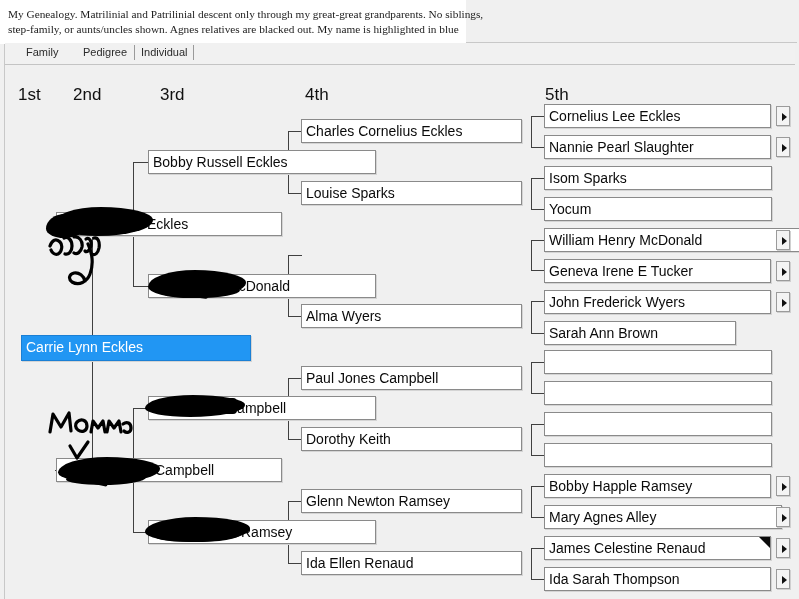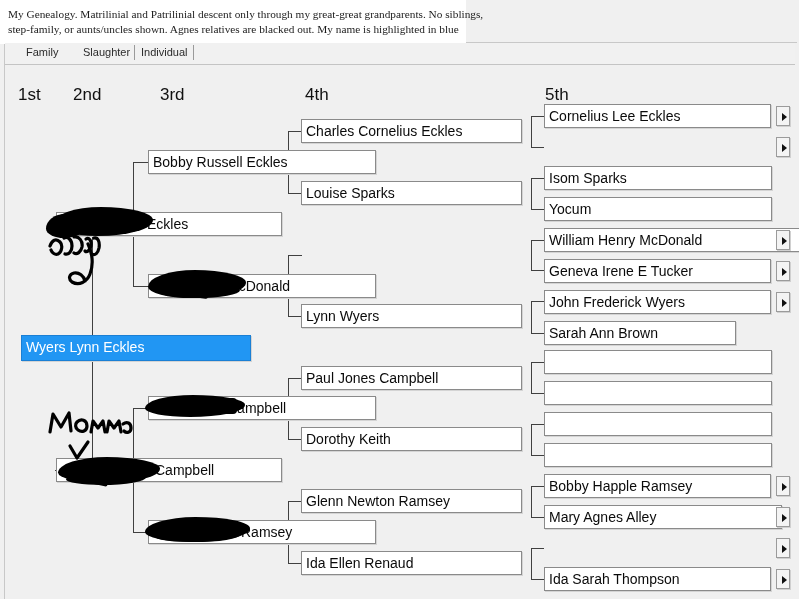--- a/index.html
+++ b/index.html
@@ -167,21 +167,21 @@
   }
 </style>
 </head>
 <body>
 
 <div id="app-window">
   <div id="app-window-inner"></div>
 
   <div id="tab-strip">
     <div class="tab-item" style="left:21px;">Family</div>
-    <div class="tab-item" style="left:78px;">Slaughter</div>
+    <div class="tab-item" style="left:78px;">Pedigree</div>
     <div class="tab-sep" style="left:129px;"></div>
     <div class="tab-item" style="left:136px;">Individual</div>
     <div class="tab-sep" style="left:188px;"></div>
   </div>
 
   <div class="gen-header" style="left:18px;  top:85px;">1st</div>
   <div class="gen-header" style="left:73px;  top:85px;">2nd</div>
   <div class="gen-header" style="left:160px; top:85px;">3rd</div>
   <div class="gen-header" style="left:305px; top:85px;">4th</div>
   <div class="gen-header" style="left:545px; top:85px;">5th</div>
@@ -241,21 +241,21 @@
 
   <div class="cline v" style="left:531px; top:486px; height:31px;"></div>
   <div class="cline h" style="left:531px; top:486px; width:13px;"></div>
   <div class="cline h" style="left:531px; top:517px; width:13px;"></div>
 
   <div class="cline v" style="left:531px; top:548px; height:31px;"></div>
   <div class="cline h" style="left:531px; top:548px; width:13px;"></div>
   <div class="cline h" style="left:531px; top:579px; width:13px;"></div>
 
   <div class="pbox selected" style="left:21px; top:335px; width:230px; height:26px;">
-    <span class="pname">Wyers Lynn Eckles</span>
+    <span class="pname">Carrie Lynn Eckles</span>
   </div>
 
   <div class="pbox" style="left:56px; top:212px; width:226px;">
     <span class="pname" style="left:90px;">Eckles</span>
   </div>
   <div class="pbox" style="left:56px; top:458px; width:226px;">
     <span class="pname" style="left:98px;">Campbell</span>
   </div>
 
   <div class="pbox" style="left:148px; top:150px; width:228px;">
@@ -271,21 +271,21 @@
     <span class="pname" style="left:92px;">Ramsey</span>
   </div>
 
   <div class="pbox" style="left:301px; top:119px; width:221px;">
     <span class="pname">Charles Cornelius Eckles</span>
   </div>
   <div class="pbox" style="left:301px; top:181px; width:221px;">
     <span class="pname">Louise Sparks</span>
   </div>
   <div class="pbox" style="left:301px; top:304px; width:221px;">
-    <span class="pname">Lynn Wyers</span>
+    <span class="pname">Alma Wyers</span>
   </div>
   <div class="pbox" style="left:301px; top:366px; width:221px;">
     <span class="pname">Paul Jones Campbell</span>
   </div>
   <div class="pbox" style="left:301px; top:427px; width:221px;">
     <span class="pname">Dorothy Keith</span>
   </div>
   <div class="pbox" style="left:301px; top:489px; width:221px;">
     <span class="pname">Glenn Newton Ramsey</span>
   </div>
@@ -293,20 +293,23 @@
     <span class="pname">Ida Ellen Renaud</span>
   </div>
 
   <div class="pbox" style="left:544px; top:104px; width:227px;">
     <span class="pname">Cornelius Lee Eckles</span>
   </div>
   <div class="expand-btn" style="left:776px; top:106px;">
     <span class="tri"></span>
   </div>
 
+  <div class="pbox" style="left:544px; top:135px; width:227px;">
+    <span class="pname">Nannie Pearl Slaughter</span>
+  </div>
   <div class="expand-btn" style="left:776px; top:137px;">
     <span class="tri"></span>
   </div>
 
   <div class="pbox" style="left:544px; top:166px; width:228px;">
     <span class="pname">Isom Sparks</span>
   </div>
 
   <div class="pbox" style="left:544px; top:197px; width:228px;">
     <span class="pname">Yocum</span>
@@ -358,20 +361,24 @@
     <span class="tri"></span>
   </div>
 
   <div class="pbox" style="left:544px; top:505px; width:238px;">
     <span class="pname">Mary Agnes Alley</span>
   </div>
   <div class="expand-btn" style="left:776px; top:507px;">
     <span class="tri"></span>
   </div>
 
+  <div class="pbox" style="left:544px; top:536px; width:227px;">
+    <span class="pname">James Celestine Renaud</span>
+    <span class="corner-marker"></span>
+  </div>
   <div class="expand-btn" style="left:776px; top:538px;">
     <span class="tri"></span>
   </div>
 
   <div class="pbox" style="left:544px; top:567px; width:227px;">
     <span class="pname">Ida Sarah Thompson</span>
   </div>
   <div class="expand-btn" style="left:776px; top:569px;">
     <span class="tri"></span>
   </div>

